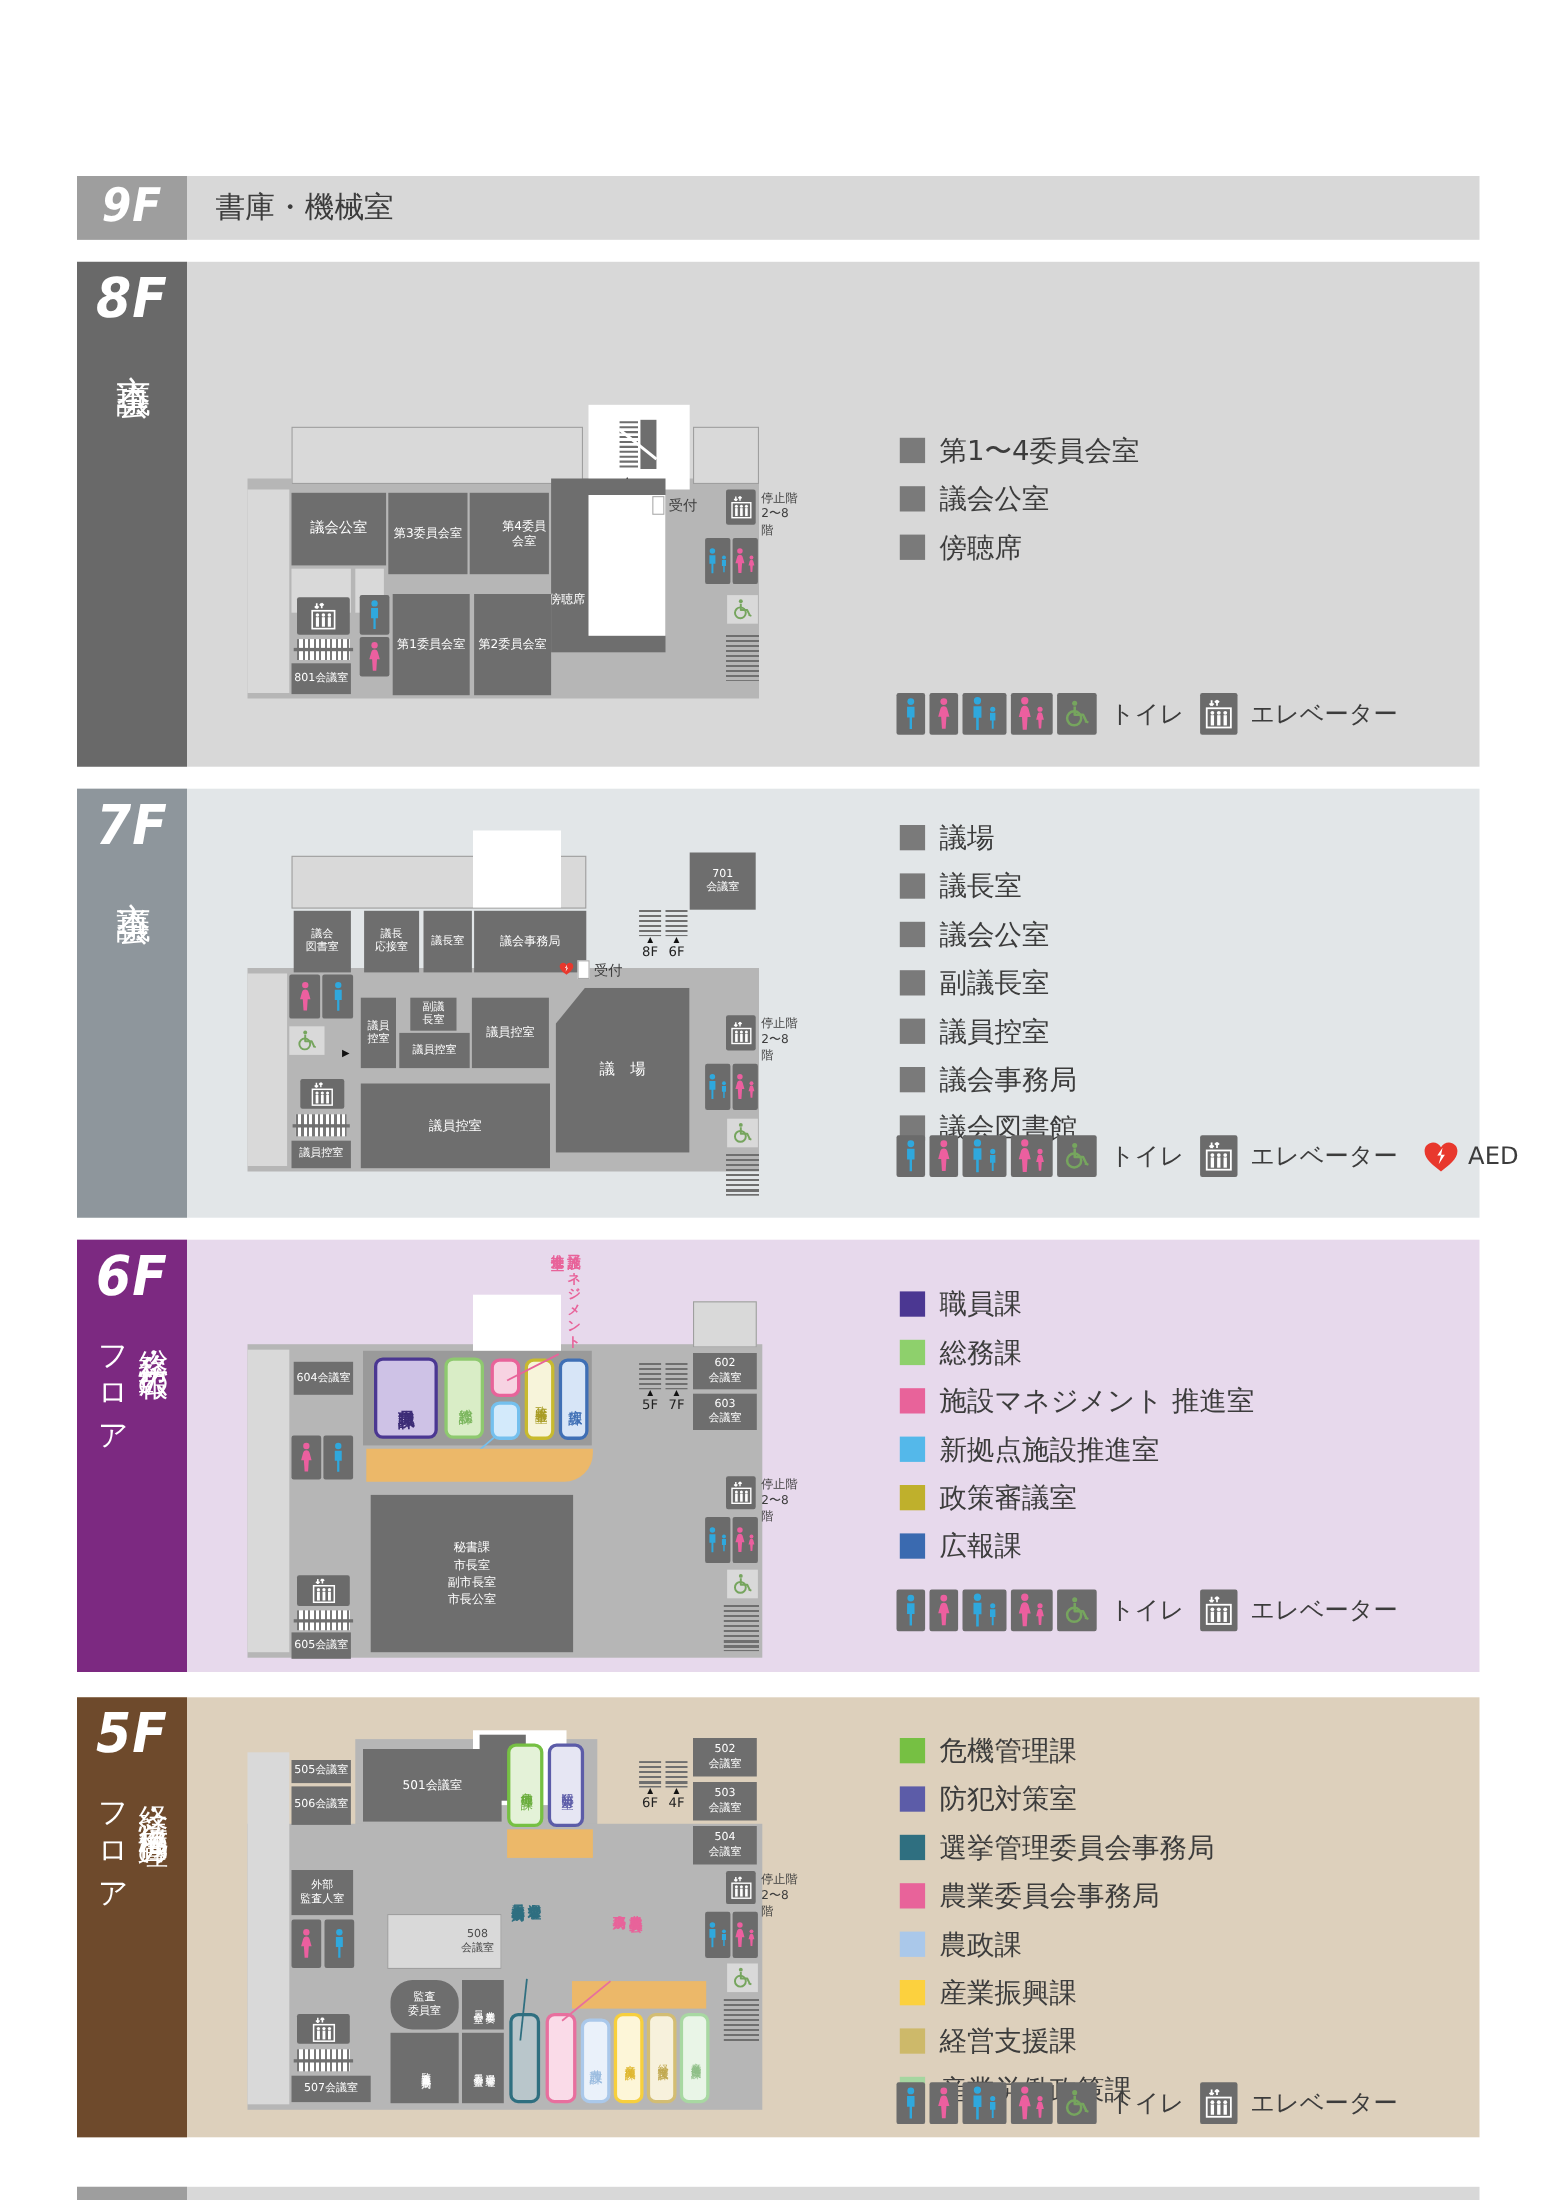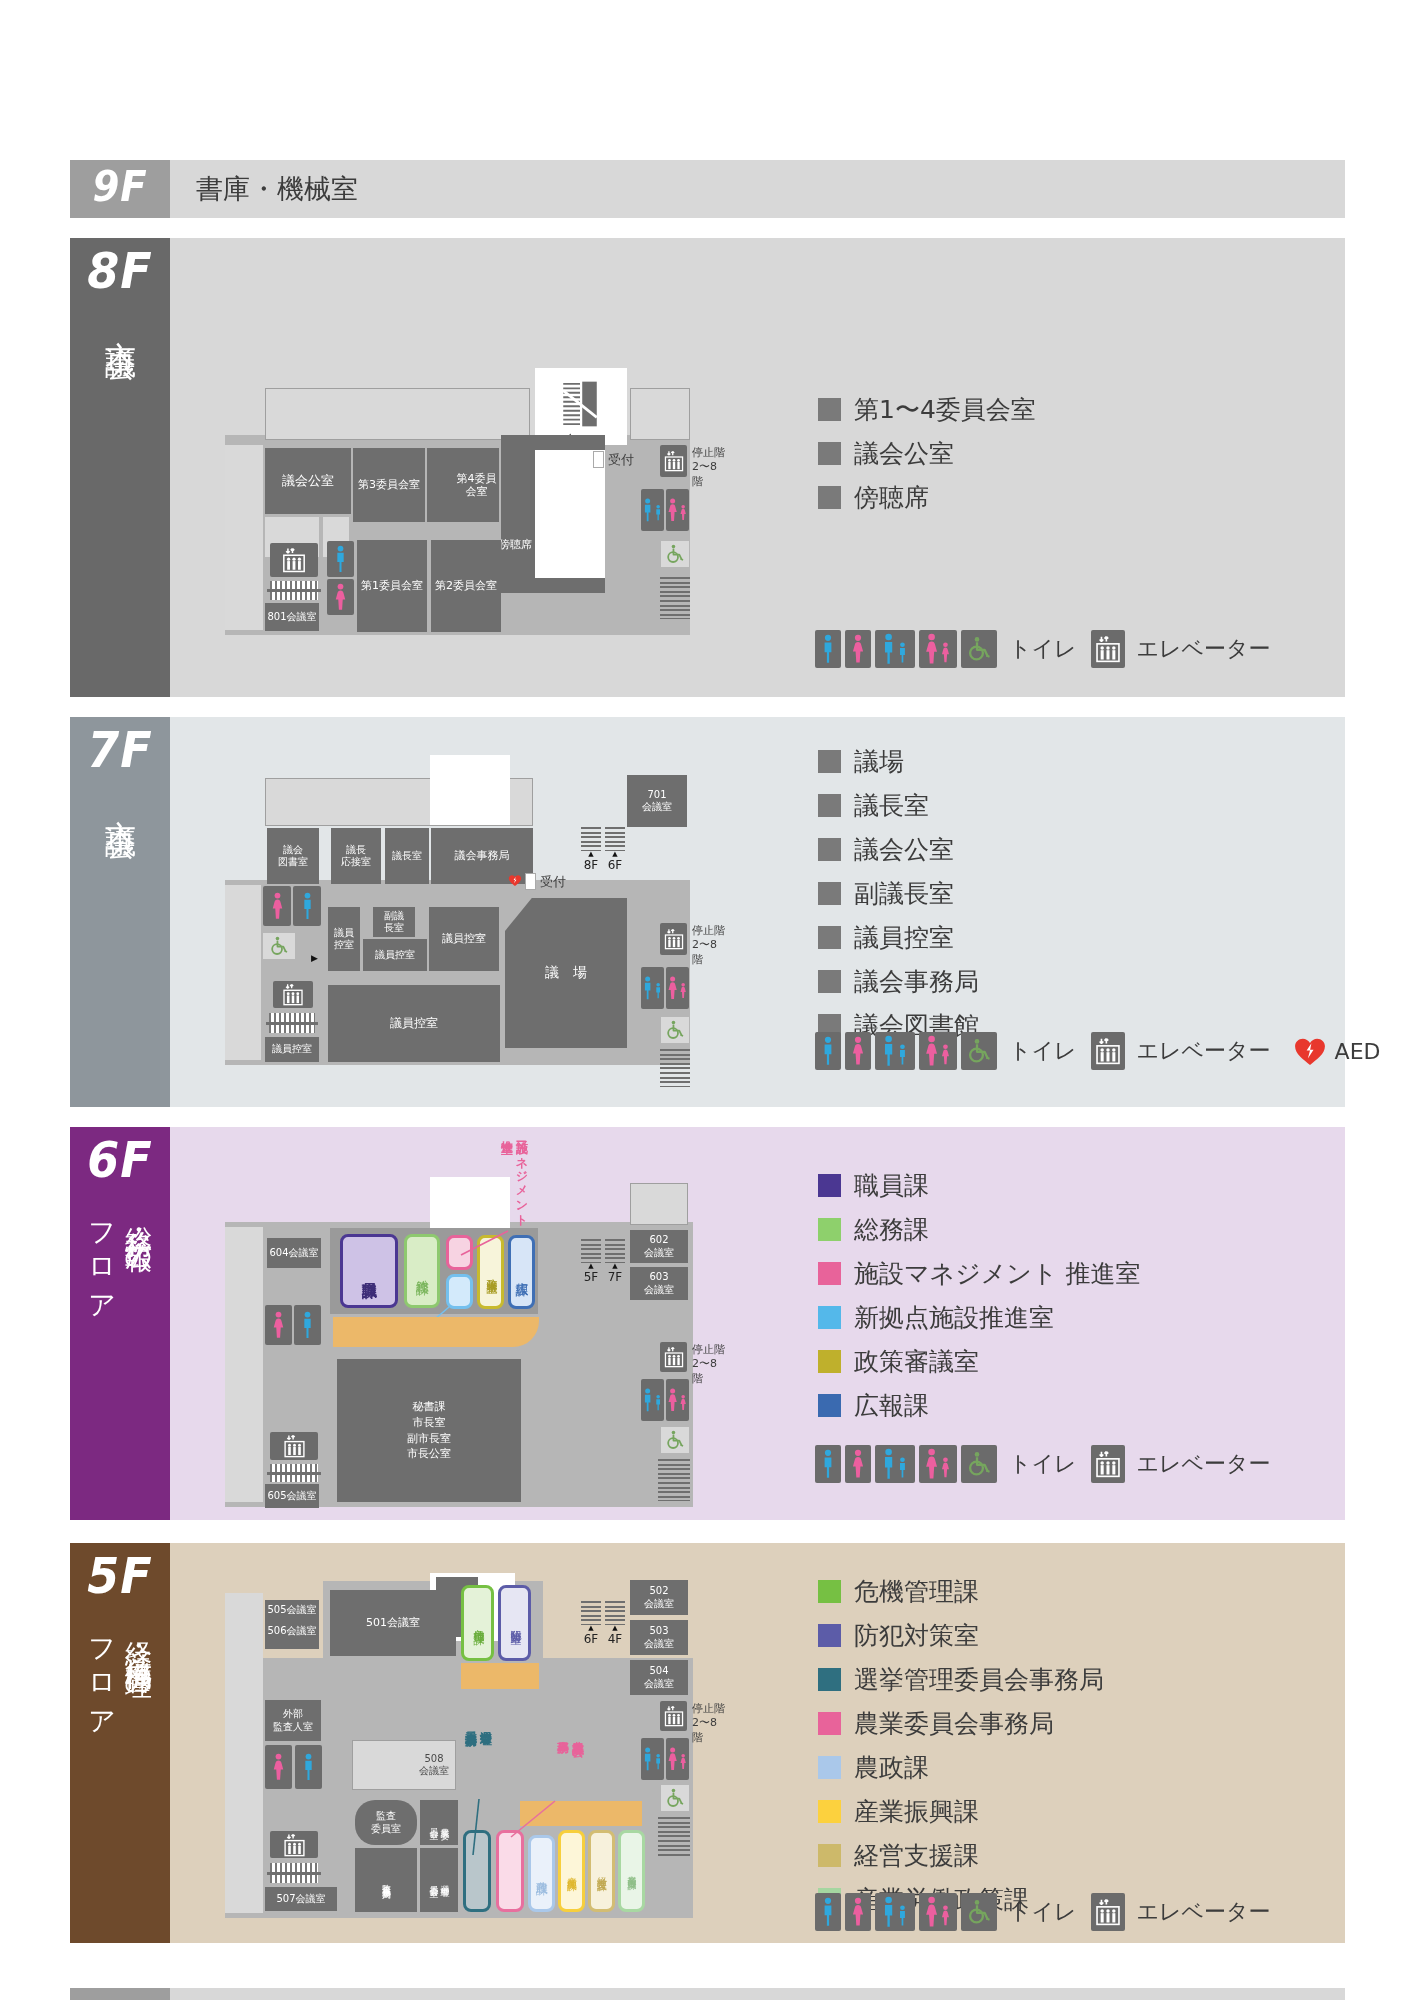--- a/index.html
+++ b/index.html
@@ -616,21 +616,21 @@
               <div class="lb">4F</div>
             </div>
         </div>
         <div class="room" style="left:425px;top:7px;width:58px;height:35px;font-size:10px;">502
 会議室</div>
         <div class="room" style="left:425px;top:47px;width:58px;height:35px;font-size:10px;">503
 会議室</div>
         <div class="room" style="left:425px;top:87px;width:58px;height:35px;font-size:10px;">504
 会議室</div>
         <div class="room" style="left:60px;top:27px;width:54px;height:21px;font-size:10px;">505会議室</div>
-        <div class="room" style="left:60px;top:41px;width:54px;height:35px;font-size:10px;">506会議室</div>
+        <div class="room" style="left:60px;top:51px;width:54px;height:35px;font-size:10px;">506会議室</div>
         <div class="room" style="left:125px;top:17px;width:126px;height:66px;font-size:11px;">501会議室</div>
         <div class="croom" style="left:256px;top:12px;width:33px;height:76px;border-color:#76c043;background:#e4f2d8;">
           <span class="vt" style="font-size:11px;color:#69ad3b;">危機管理課</span>
           </div>
         <div class="croom" style="left:293px;top:12px;width:33px;height:76px;border-color:#5c5ca8;background:#e6e6f3;">
           <span class="vt" style="font-size:11px;color:#5c5ca8;">防犯対策室</span>
           </div>
         <div style="left:256px;top:90px;width:78px;height:26px;background:#ecb869;"></div>
         <div class="room" style="left:60px;top:127px;width:56px;height:41px;font-size:10px;">外部
 監査人室</div>

